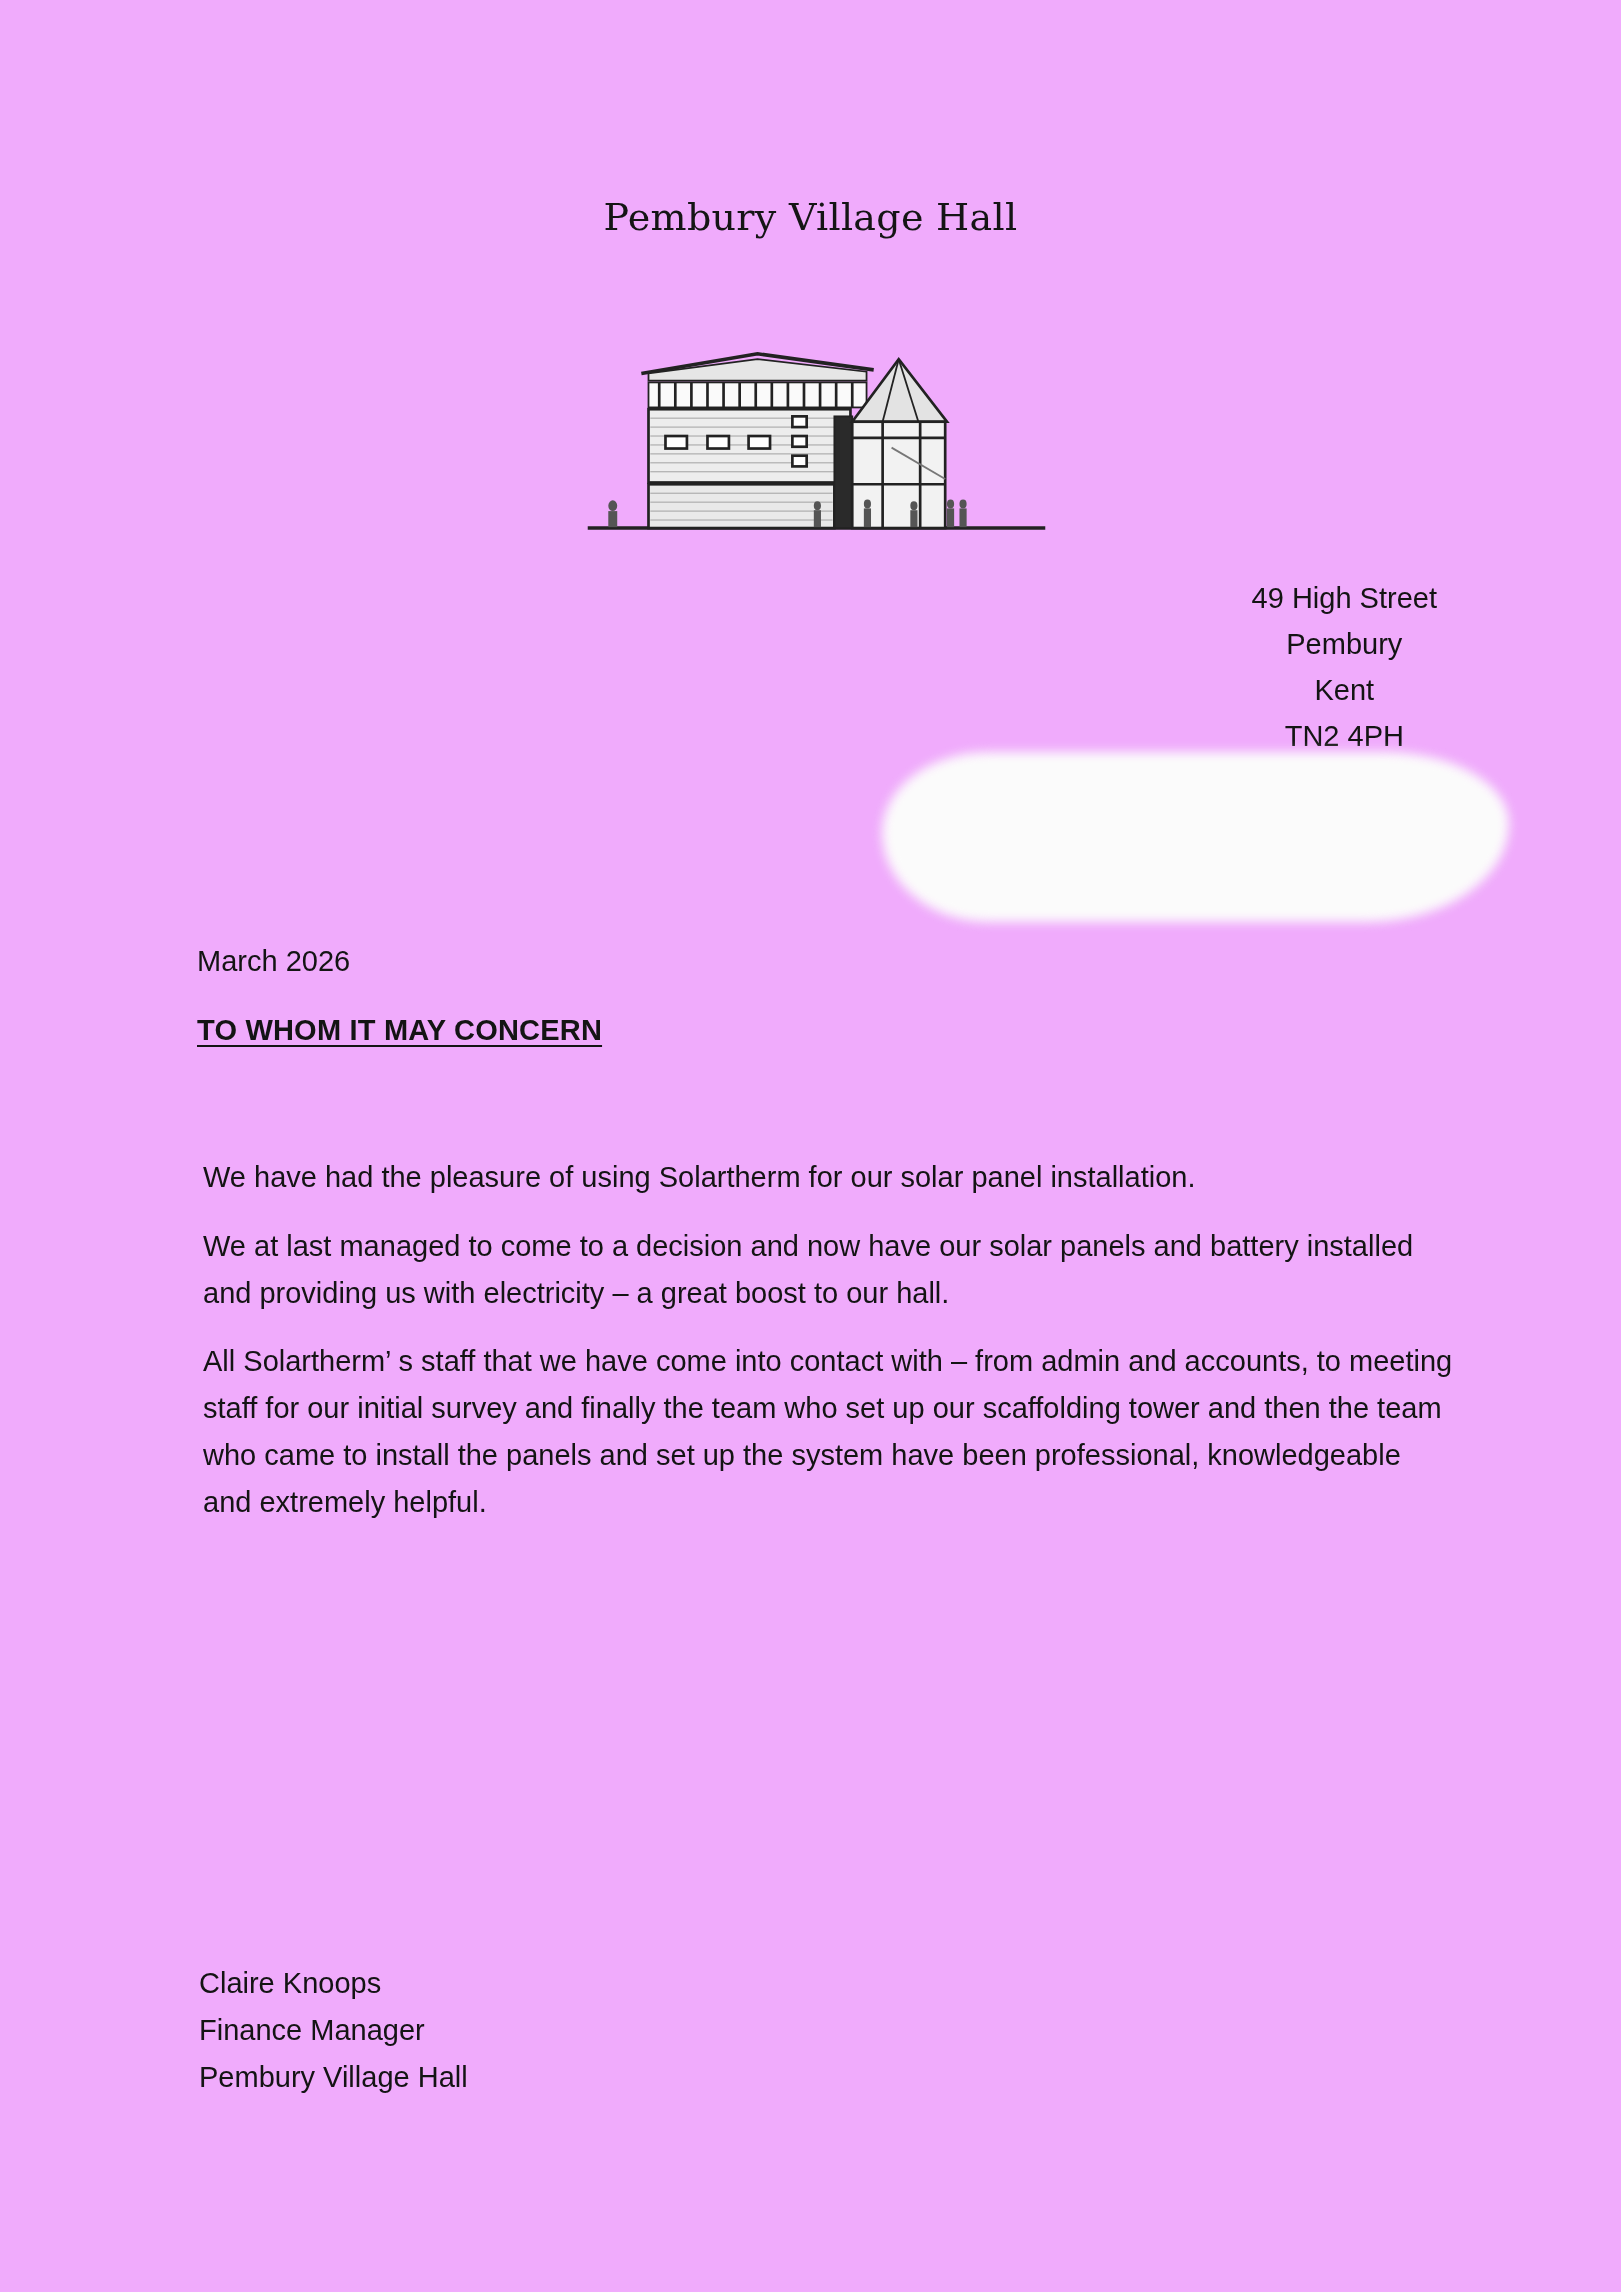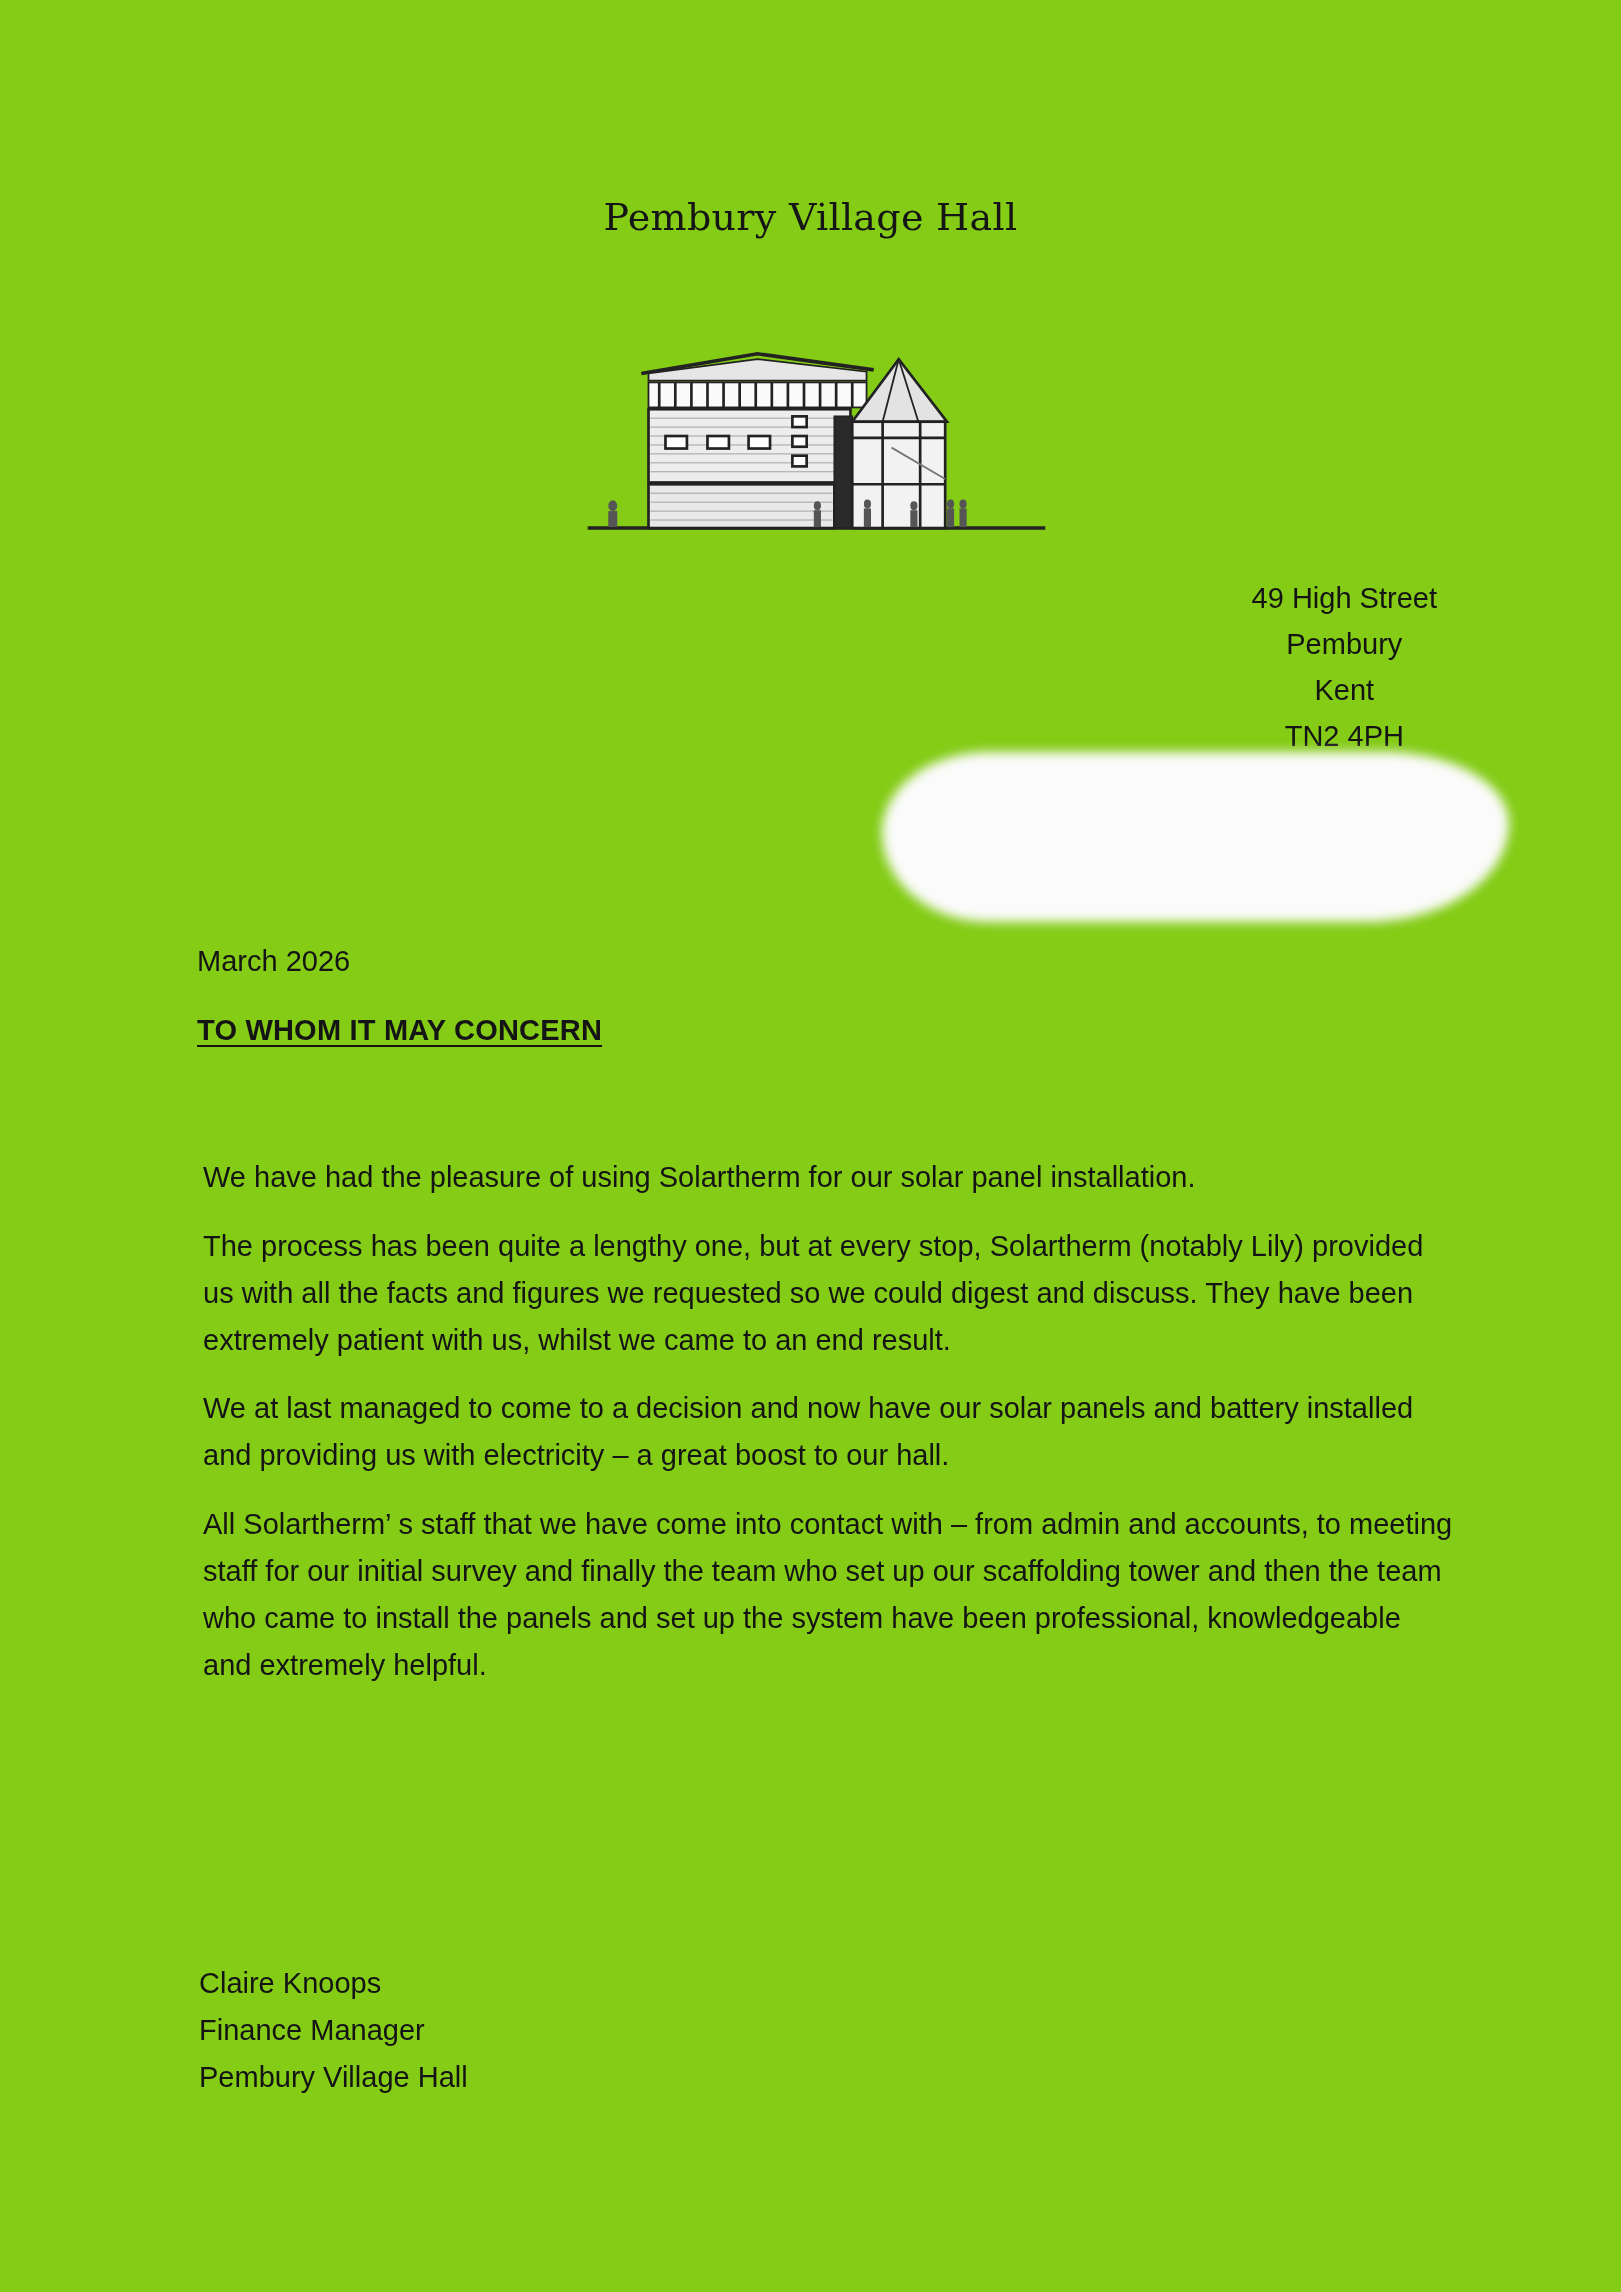--- a/index.html
+++ b/index.html
@@ -1,17 +1,17 @@
 <!DOCTYPE html>
 <html style="font-size:14.3px"><head>
 <meta charset="utf-8">
 <style>
   html, body { margin: 0; padding: 0; background: #ffffff; }
   body { width: 1621px; height: 2293px; position: relative; overflow: hidden; color: #111111; }
-  .page { position: absolute; left: 0; top: 0; width: 1621px; height: 2293px; background: #84cc16; }
+  .page { position: absolute; left: 0; top: 0; width: 1621px; height: 2293px; background: #f0abfc; }
   .title {
     position: absolute; left: 0; width: 1621px; top: 195px; text-align: center;
     font-family: "DejaVu Serif", "Liberation Serif", serif; font-size: 38px; color: #151515;
     letter-spacing: 0.3px;
   }
   .illustration { position: absolute; left: 587px; top: 327px; width: 459px; height: 210px; }
   .smudge {
     position: absolute; left: 882px; top: 752px; width: 627px; height: 170px;
     background: #fbfbfb; border-radius: 107px 125px 143px 107px / 81px 72px 99px 90px;
     filter: blur(5.4px);
@@ -125,21 +125,20 @@
   </div>
 
   <div class="smudge"></div>
 
   <div class="date body-text">March 2026</div>
 
   <div class="salutation body-text">TO WHOM IT MAY CONCERN</div>
 
   <div class="letter-body body-text">
     <p>We have had the pleasure of using Solartherm for our solar panel installation.</p>
-    <p>The process has been quite a lengthy one, but at every stop, Solartherm (notably Lily) provided us with all the facts and figures we requested so we could digest and discuss. They have been extremely patient with us, whilst we came to an end result.</p>
     <p>We at last managed to come to a decision and now have our solar panels and battery installed and providing us with electricity – a great boost to our hall.</p>
     <p>All Solartherm’ s staff that we have come into contact with – from admin and accounts, to meeting staff for our initial survey and finally the team who set up our scaffolding tower and then the team who came to install the panels and set up the system have been professional, knowledgeable and extremely helpful.</p>
   </div>
 
   <div class="signature body-text">
     <div>Claire Knoops</div>
     <div>Finance Manager</div>
     <div>Pembury Village Hall</div>
   </div>
 

